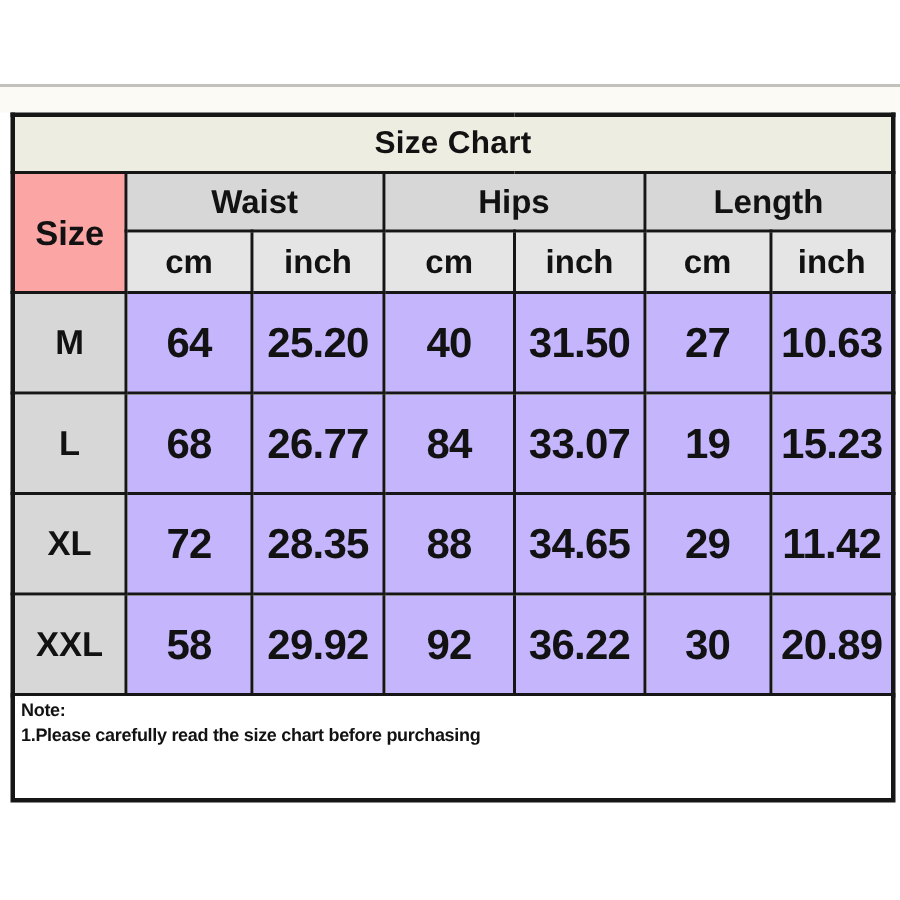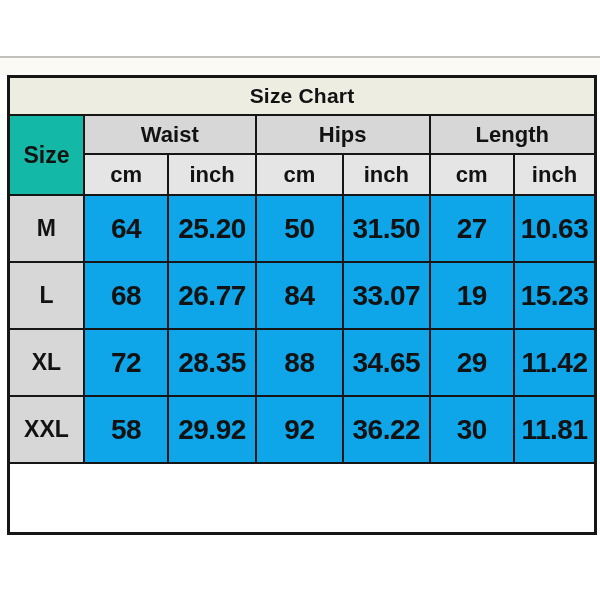--- a/index.html
+++ b/index.html
@@ -60,38 +60,38 @@
     font-weight: bold;
     letter-spacing: 0.2px;
   }
   td.group-cell {
     background: #d7d7d7;
     height: 37px;
     font-size: 22px;
     font-weight: bold;
   }
   td.size-head-cell {
-    background: #14b8a6;
+    background: #fca5a5;
     font-size: 23px;
     font-weight: bold;
   }
   td.unit-cell {
     background: #e5e5e5;
     height: 39px;
     font-size: 22px;
     font-weight: bold;
   }
   td.size-cell {
     background: #d7d7d7;
     height: 65px;
     font-size: 23px;
     font-weight: bold;
   }
   td.val-cell {
-    background: #0ea5e9;
+    background: #c4b5fd;
     height: 65px;
     font-size: 28px;
     font-weight: bold;
     letter-spacing: -0.5px;
   }
   .notes {
     width: 590px;
     box-sizing: border-box;
     margin-top: -3px;
     border: 3px solid #161616;
@@ -143,21 +143,21 @@
         <td class="unit-cell">inch</td>
         <td class="unit-cell">cm</td>
         <td class="unit-cell">inch</td>
         <td class="unit-cell">cm</td>
         <td class="unit-cell">inch</td>
       </tr>
       <tr>
         <td class="size-cell">M</td>
         <td class="val-cell">64</td>
         <td class="val-cell">25.20</td>
-        <td class="val-cell">50</td>
+        <td class="val-cell">40</td>
         <td class="val-cell">31.50</td>
         <td class="val-cell">27</td>
         <td class="val-cell">10.63</td>
       </tr>
       <tr>
         <td class="size-cell">L</td>
         <td class="val-cell">68</td>
         <td class="val-cell">26.77</td>
         <td class="val-cell">84</td>
         <td class="val-cell">33.07</td>
@@ -173,22 +173,24 @@
         <td class="val-cell">29</td>
         <td class="val-cell">11.42</td>
       </tr>
       <tr>
         <td class="size-cell">XXL</td>
         <td class="val-cell">58</td>
         <td class="val-cell">29.92</td>
         <td class="val-cell">92</td>
         <td class="val-cell">36.22</td>
         <td class="val-cell">30</td>
-        <td class="val-cell">11.81</td>
+        <td class="val-cell">20.89</td>
       </tr>
     </tbody>
       </table>
 
     <div class="notes">
+      <div class="note-head">Note:</div>
+      <div class="note-line">1.Please carefully read the size chart before purchasing</div>
     </div>
 
   </div>
 </div>
 
 </body></html>

